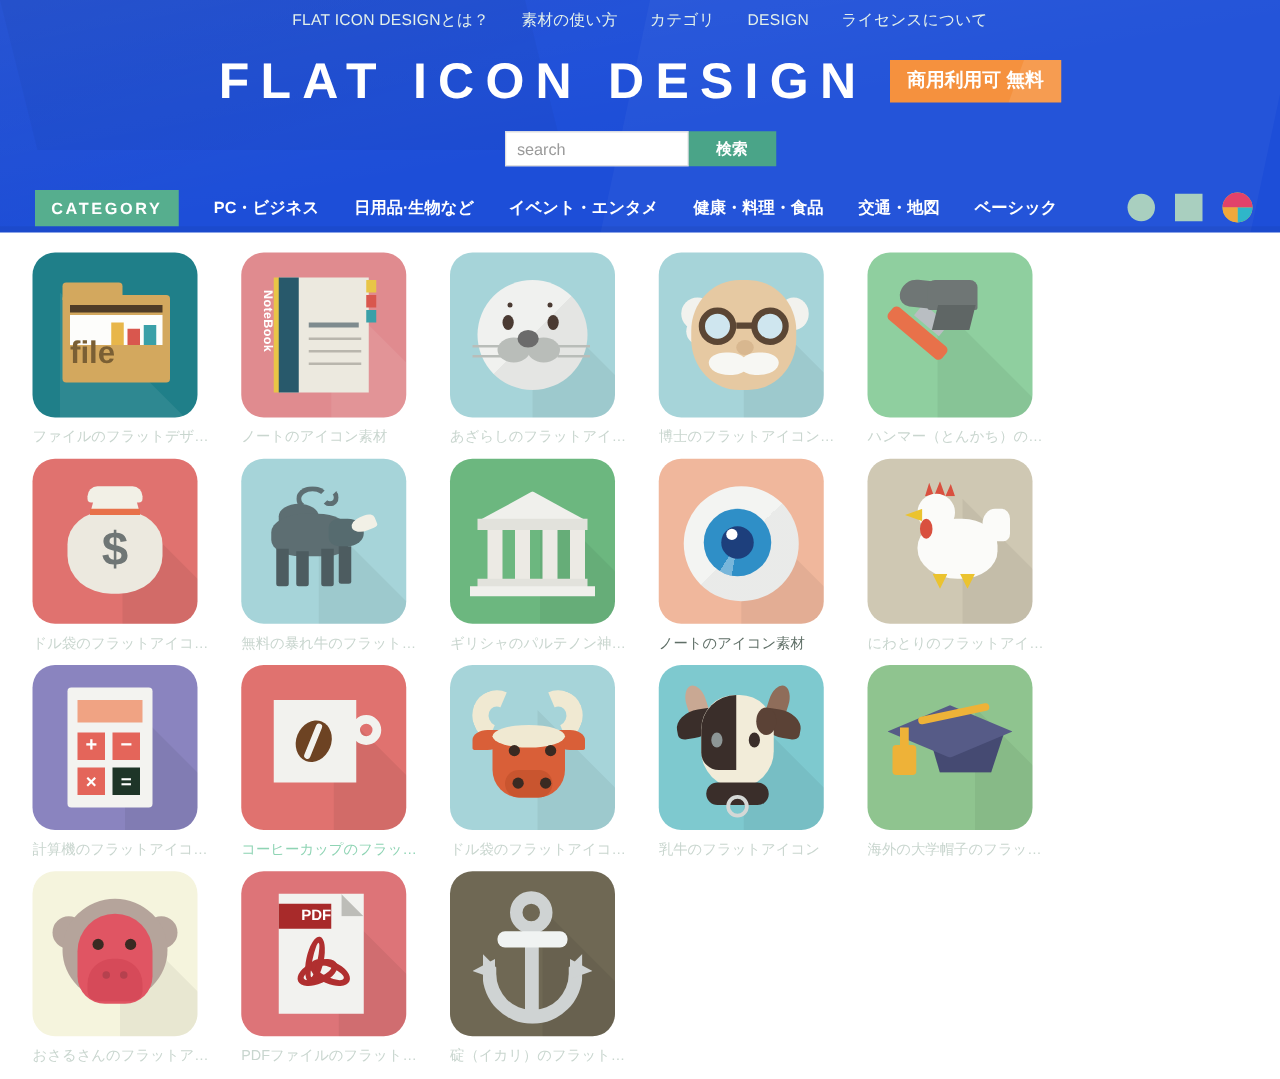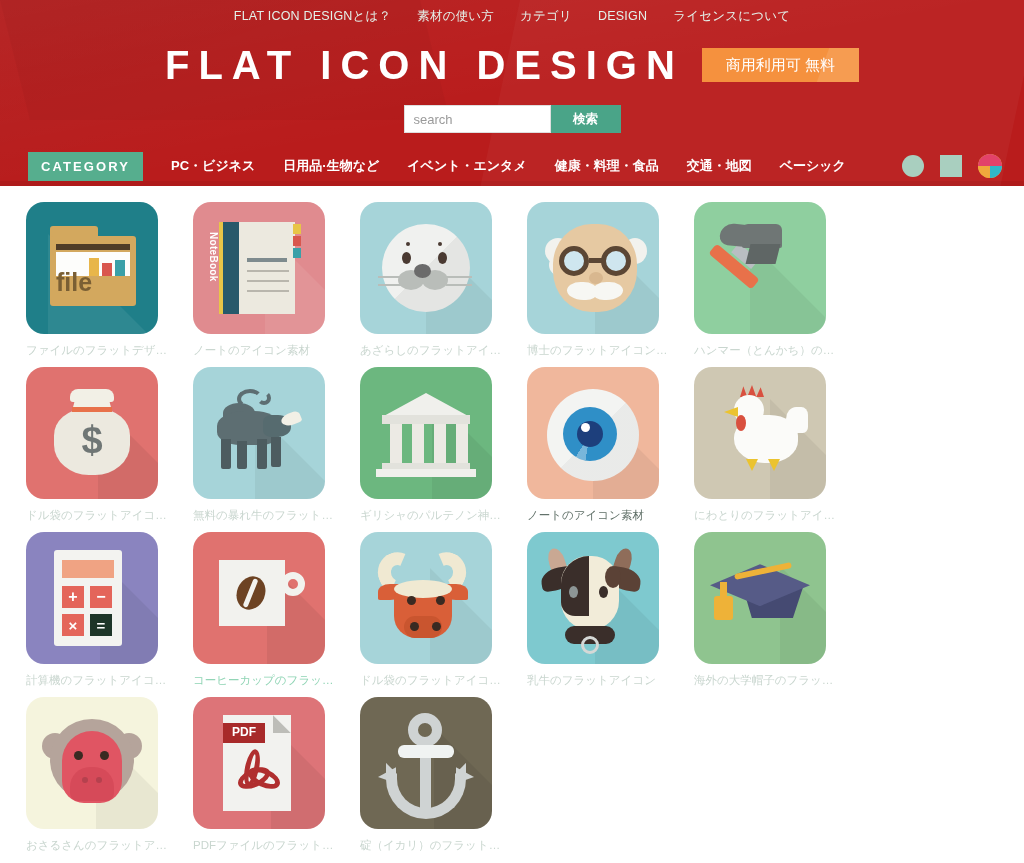--- a/index.html
+++ b/index.html
@@ -9,21 +9,21 @@
     overflow: hidden;
     background: #ffffff;
     font-family: "Liberation Sans", "DejaVu Sans", sans-serif;
   }
 
   
   .header {
     position: relative;
     width: 1024px;
     height: 186px;
-    background: #b91c1c;
+    background: #1d4ed8;
     overflow: hidden;
   }
   .header-bg-wedge {
     position: absolute;
     top: 0; left: 0;
     width: 1024px; height: 186px;
     background:
       linear-gradient(to bottom right, rgba(255,255,255,0.05) 0%, rgba(255,255,255,0) 55%),
       linear-gradient(160deg, rgba(0,0,0,0.04) 0%, rgba(0,0,0,0) 40%);
     pointer-events: none;
@@ -82,22 +82,22 @@
     font-weight: bold;
     letter-spacing: 9px;
     line-height: 1;
     white-space: nowrap;
     padding-right: 4px;
   }
   .badge {
     background: #f5913e;
     color: #ffffff;
     font-size: 15px;
-    font-weight: normal;
-    padding: 9px 24px 10px;
+    font-weight: bold;
+    padding: 9px 14px 10px;
     margin-left: 14px;
     line-height: 1;
     white-space: nowrap;
     position: relative;
     overflow: hidden;
   }
   .badge::after {
     content: "";
     position: absolute;
     top: 0; right: -10px;
@@ -512,21 +512,21 @@
   .t18 .nr { left:70px; top:80px; width:6px; height:6px; border-radius:50%; background:#b5414e; }
 
   
   .t19 { background: #dd7478; }
   .t19 .shad { position:absolute; left:78px; top:28px; width:132px; height:132px;
     background: rgba(0,0,0,0.06); transform: skewY(45deg); transform-origin: top left; }
   .t19 .pg { left:30px; top:18px; width:68px; height:96px; background:#f2f2ef; }
   .t19 .fold { left:80px; top:18px; width:18px; height:18px; background:#bdbdb8;
      clip-path: polygon(0 0, 100% 100%, 0 100%); }
   .t19 .tag { left:30px; top:26px; width:42px; height:20px; background:#a82a2a; }
-  .t19 .tagt { left:30px; top:29px; width:42px; text-align:center; color:#fff;
+  .t19 .tagt { left:30px; top:29px; width:42px; text-align:right; color:#fff;
      font-size:12px; font-weight:bold; font-family:"Liberation Sans",sans-serif; line-height:1.1; }
   .t19 .a1 { left:52px; top:52px; width:14px; height:38px; border-radius:50%;
      border:5px solid #b02f2f; background:transparent; transform: rotate(12deg); }
   .t19 .a2 { left:44px; top:72px; width:34px; height:18px; border-radius:50%;
      border:5px solid #b02f2f; background:transparent; transform: rotate(-24deg); }
   .t19 .a3 { left:54px; top:72px; width:34px; height:18px; border-radius:50%;
      border:5px solid #b02f2f; background:transparent; transform: rotate(24deg); }
 
   
   .t20 { background: #6f6854; }

